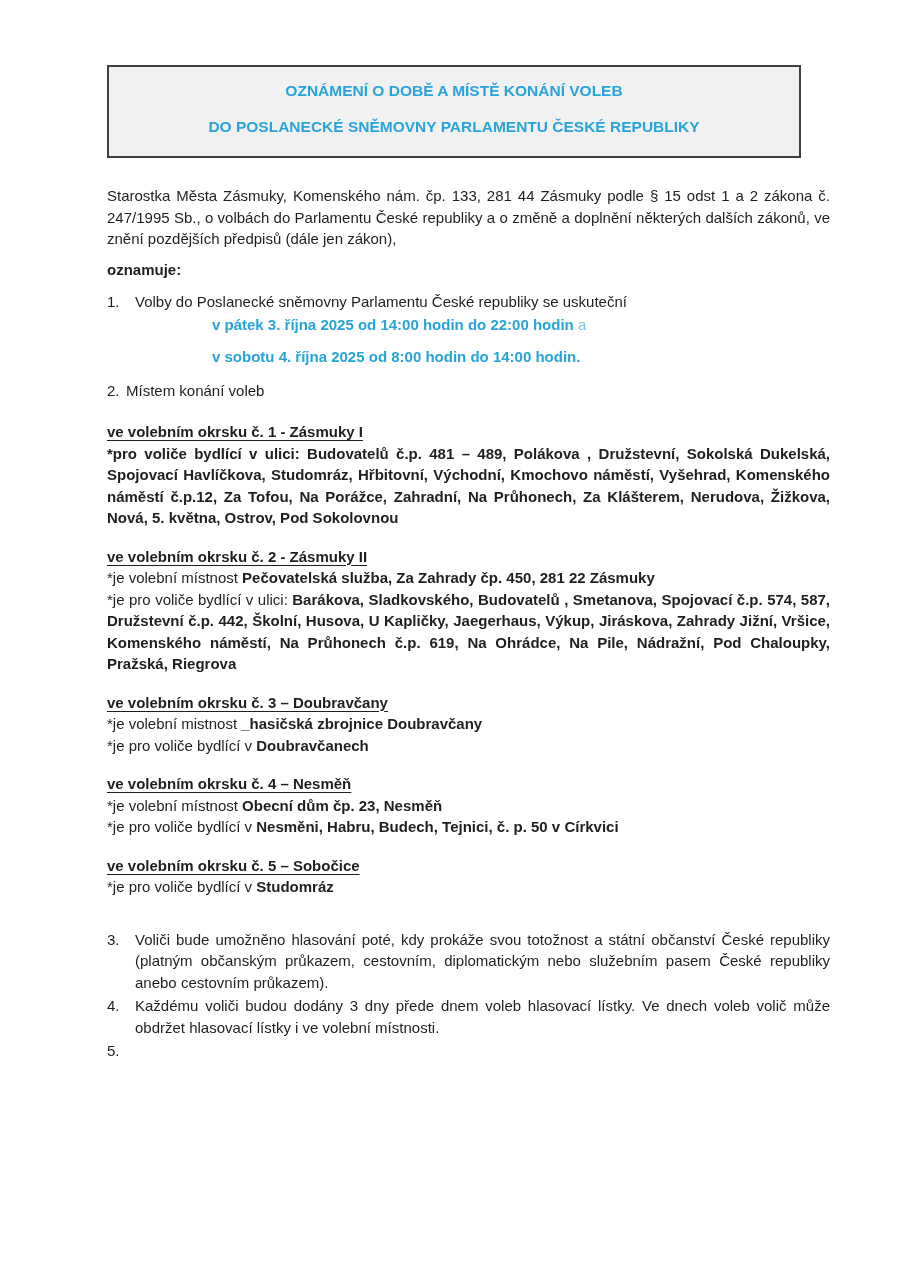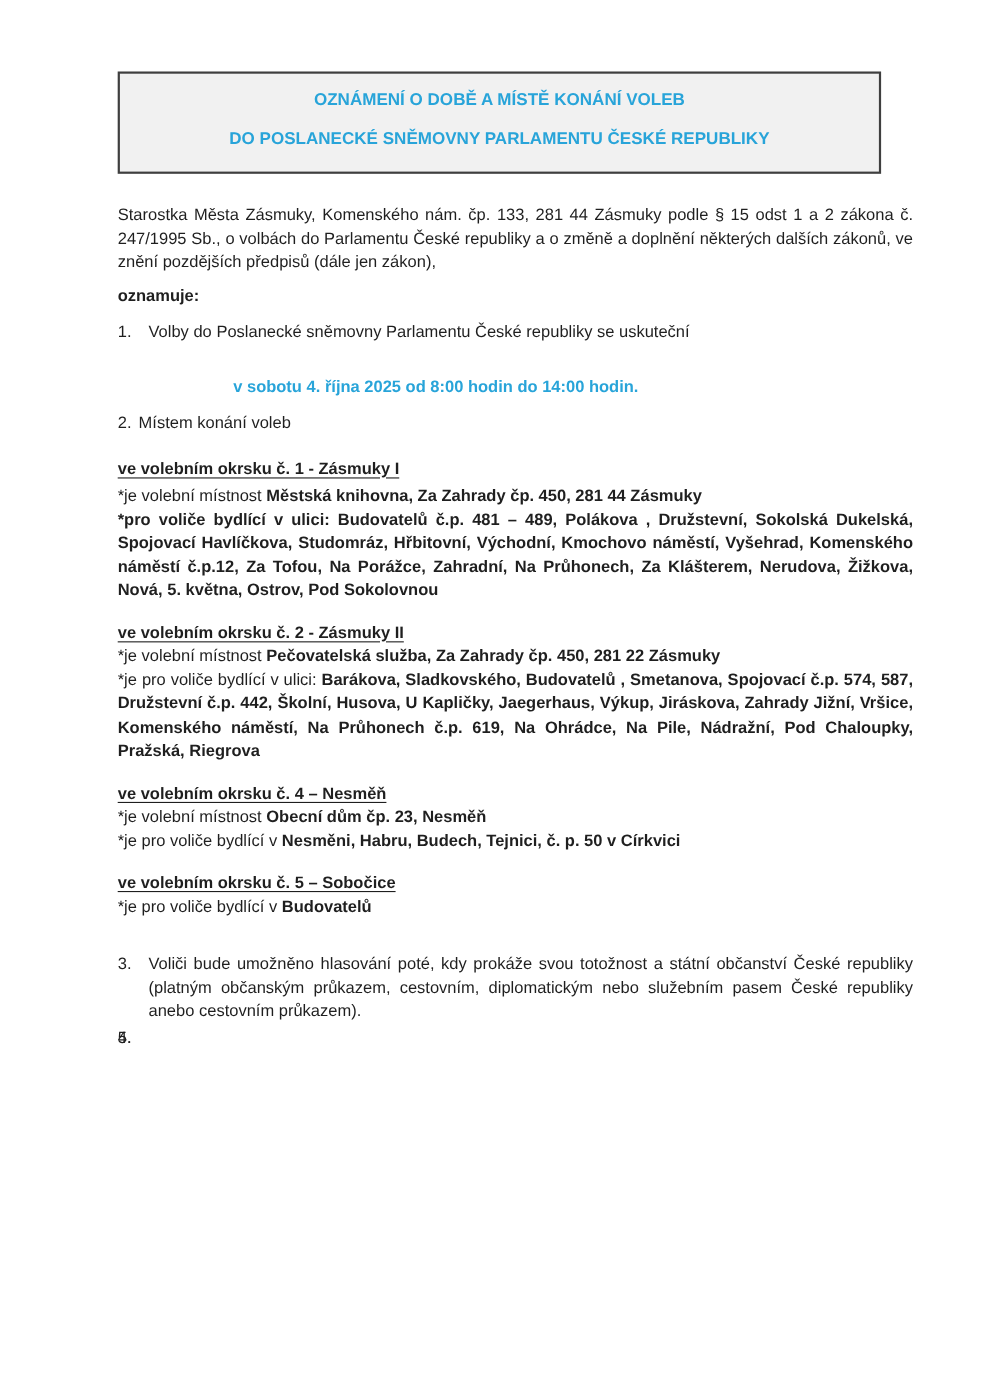--- a/index.html
+++ b/index.html
@@ -60,21 +60,21 @@
   }
   .num-item.item1 { margin-top: 11px; }
   .num-item.item2 { margin-top: 12px; padding-left: 19px; }
 
   .date-line {
     margin: 0 0 0 105px;
     font-weight: bold;
     color: var(--accent, #28a4d9);
   }
   .date-line.first { margin-top: 1px; }
-  .date-line.second { margin-top: 28px; }
+  .date-line.second { margin-top: 11px; }
   .date-suffix {
     font-weight: normal;
     color: var(--suffix_blue, #74c6e8);
   }
 
   .district { margin-top: 17px; }
   .district.first { margin-top: 20px; }
   .district-heading {
     margin: 0;
     font-size: 15px;
@@ -106,58 +106,64 @@
 
   <p class="intro">Starostka Města Zásmuky, Komenského nám. čp. 133, 281 44 Zásmuky podle § 15 odst 1 a 2 zákona č. 247/1995 Sb., o volbách do Parlamentu České republiky a o změně a doplnění některých dalších zákonů, ve znění pozdějších předpisů (dále jen zákon),</p>
 
   <p class="announce">oznamuje:</p>
 
   <div class="num-item item1">
     <span class="num">1.</span>
     <span>Volby do Poslanecké sněmovny Parlamentu České republiky se uskuteční</span>
   </div>
 
+  <p class="date-line first"><span>v pátek 3. října 2025 od 14:00 hodin do 22:00 hodin</span><span class="date-suffix"> a</span></p>
 
   <p class="date-line second"><span>v sobotu 4. října 2025 od 8:00 hodin do 14:00 hodin.</span></p>
 
   <div class="num-item item2">
     <span class="num">2.</span>
     <span>Místem konání voleb</span>
   </div>
 
   <section class="district first">
     <h3 class="district-heading">ve volebním okrsku č. 1 - Zásmuky I</h3>
-    <p class="district-line room"><span>*je volební místnost </span><span class="bold">Městská knihovna, Za Zahrady čp. 450, 281 44 Zásmuky</span></p>
     <p class="district-line justify"><span></span><span class="bold">*pro voliče bydlící v ulici: Budovatelů č.p. 481 – 489, Polákova , Družstevní, Sokolská Dukelská, Spojovací Havlíčkova, Studomráz, Hřbitovní, Východní, Kmochovo náměstí, Vyšehrad, Komenského náměstí č.p.12, Za Tofou, Na Porážce, Zahradní, Na Průhonech, Za Klášterem, Nerudova, Žižkova, Nová, 5. května, Ostrov, Pod Sokolovnou</span></p>
   </section>
 
   <section class="district">
     <h3 class="district-heading">ve volebním okrsku č. 2 - Zásmuky II</h3>
     <p class="district-line"><span>*je volební místnost </span><span class="bold">Pečovatelská služba, Za Zahrady čp. 450, 281 22 Zásmuky</span></p>
     <p class="district-line justify"><span>*je pro voliče bydlící v ulici: </span><span class="bold">Barákova, Sladkovského, Budovatelů , Smetanova, Spojovací č.p. 574, 587, Družstevní č.p. 442, Školní, Husova, U Kapličky, Jaegerhaus, Výkup, Jiráskova, Zahrady Jižní, Vršice, Komenského náměstí, Na Průhonech č.p. 619, Na Ohrádce, Na Pile, Nádražní, Pod Chaloupky, Pražská, Riegrova</span></p>
   </section>
 
+  <section class="district">
+    <h3 class="district-heading">ve volebním okrsku č. 3 – Doubravčany</h3>
+    <p class="district-line"><span>*je volební mistnost </span><span class="bold">_hasičská zbrojnice Doubravčany</span></p>
+    <p class="district-line"><span>*je pro voliče bydlící v </span><span class="bold">Doubravčanech</span></p>
+  </section>
 
   <section class="district">
     <h3 class="district-heading">ve volebním okrsku č. 4 – Nesměň</h3>
     <p class="district-line"><span>*je volební místnost </span><span class="bold">Obecní dům čp. 23, Nesměň</span></p>
     <p class="district-line"><span>*je pro voliče bydlící v </span><span class="bold">Nesměni, Habru, Budech, Tejnici, č. p. 50 v Církvici</span></p>
   </section>
 
   <section class="district">
     <h3 class="district-heading">ve volebním okrsku č. 5 – Sobočice</h3>
-    <p class="district-line"><span>*je pro voliče bydlící v </span><span class="bold">Budovatelů</span></p>
+    <p class="district-line"><span>*je pro voliče bydlící v </span><span class="bold">Studomráz</span></p>
   </section>
 
   <div class="final-items">
     <div class="num-item big first">
       <span class="num">3.</span>
       <span>Voliči bude umožněno hlasování poté, kdy prokáže svou totožnost a státní občanství České republiky (platným občanským průkazem, cestovním, diplomatickým nebo služebním pasem České republiky anebo cestovním průkazem).</span>
     </div>
     <div class="num-item big">
       <span class="num">4.</span>
+      <span>Každému voliči budou dodány 3 dny přede dnem voleb hlasovací lístky. Ve dnech voleb volič může obdržet hlasovací lístky i ve volební místnosti.</span>
     </div>
     <div class="num-item big">
       <span class="num">5.</span>
     </div>
   </div>
 
 </div>
 
 </body></html>

